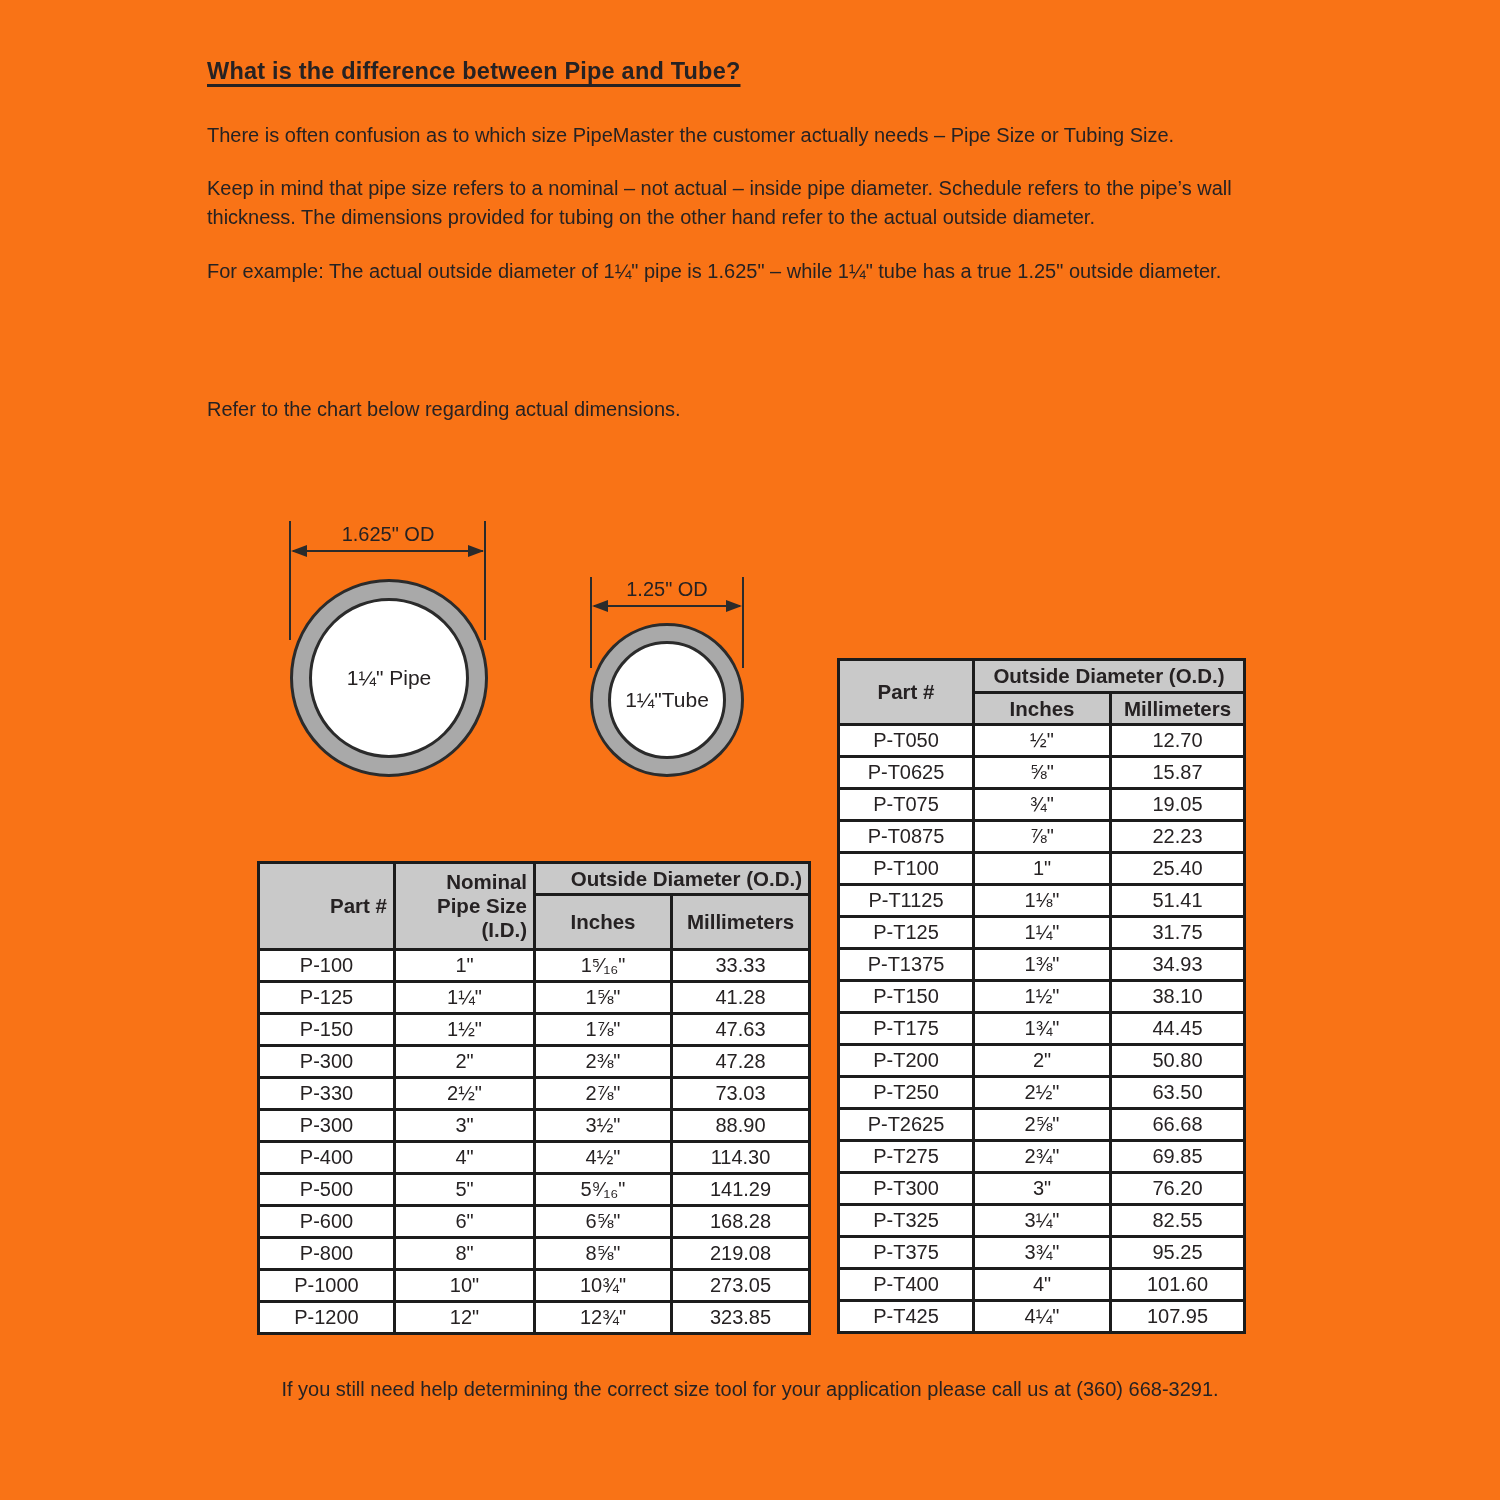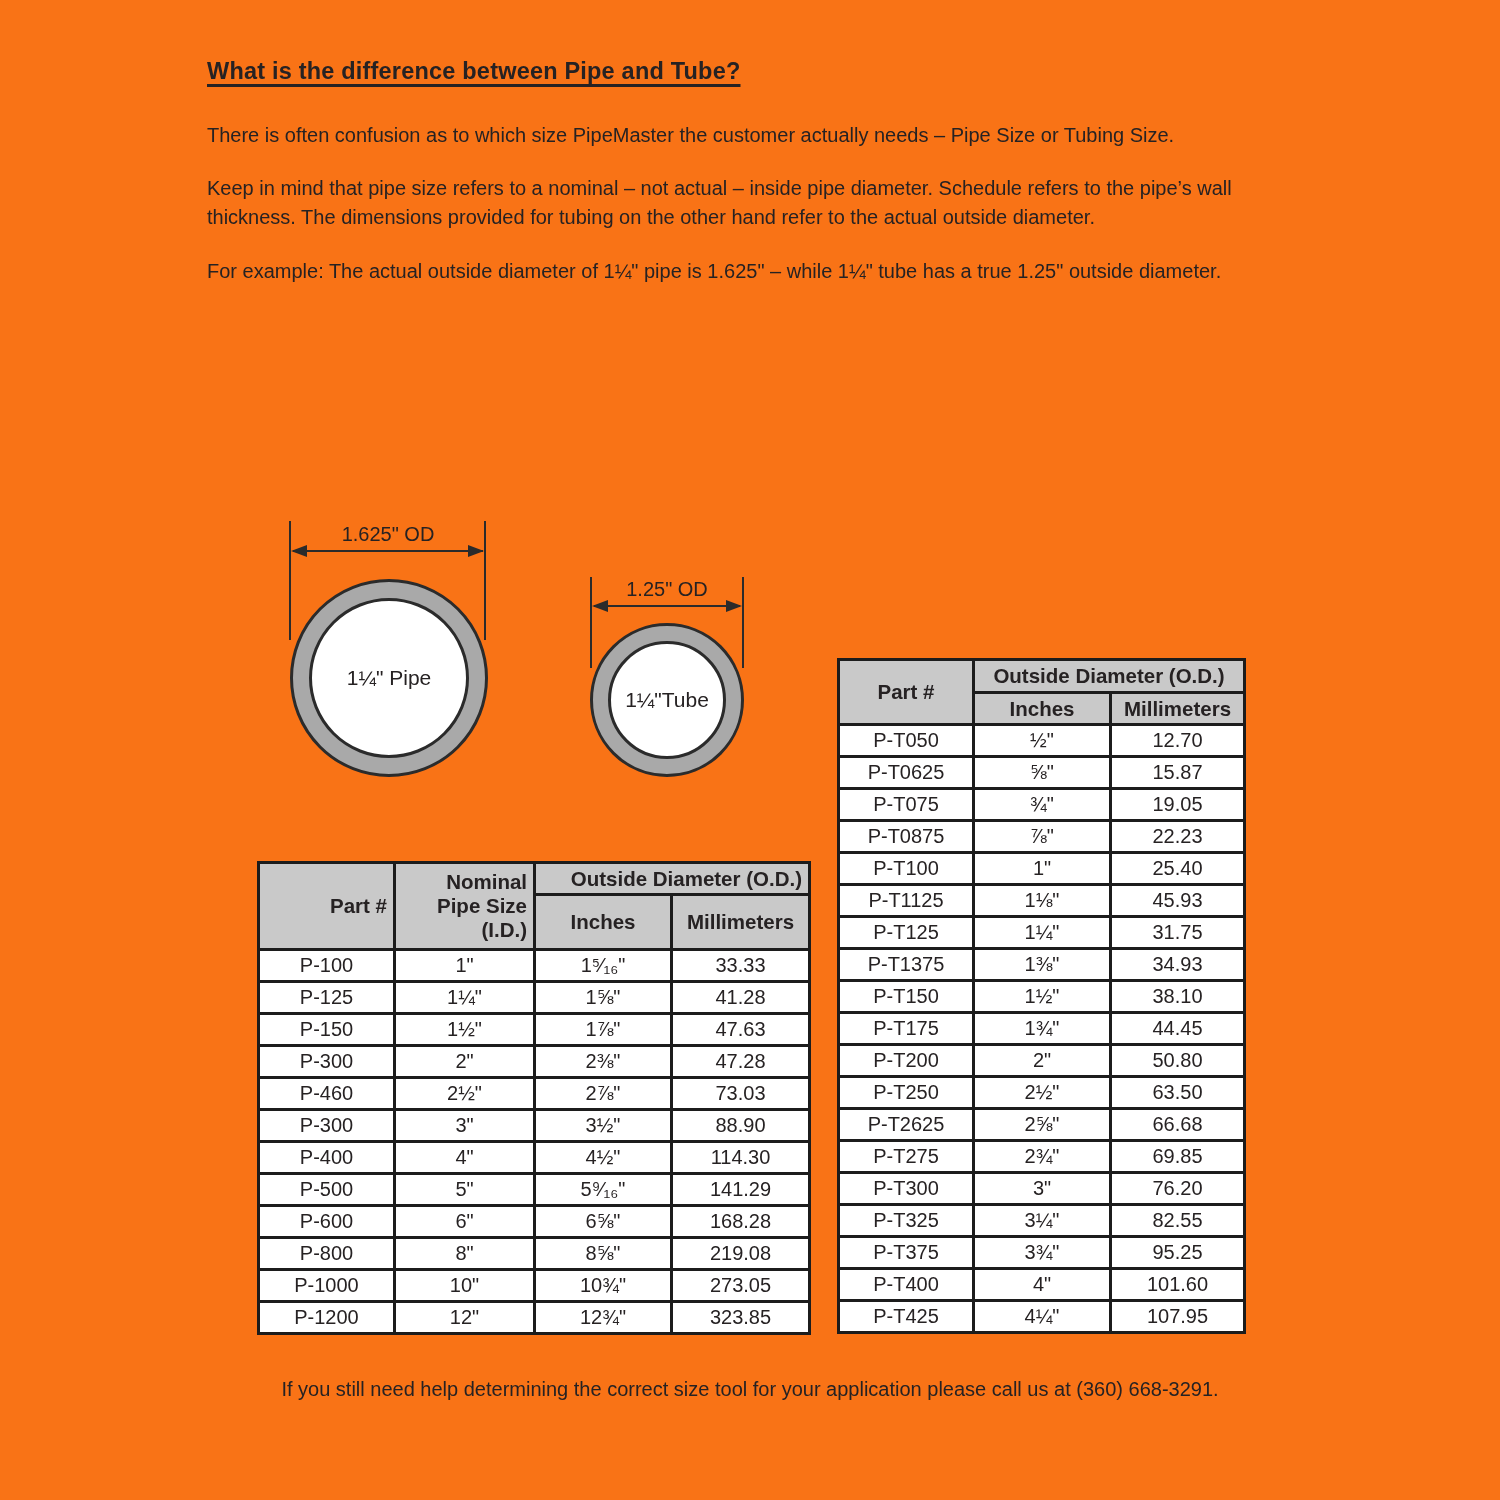--- a/index.html
+++ b/index.html
@@ -79,20 +79,21 @@
 </head>
 <body>
 
 <div class="page">
 
   <h1 class="title">What is the difference between Pipe and Tube?</h1>
 
   <p class="para p2">Keep in mind that pipe size refers to a nominal – not actual – inside pipe diameter. Schedule refers to the pipe’s wall thickness. The dimensions provided for tubing on the other hand refer to the actual outside diameter.</p>
   <p class="para p1">There is often confusion as to which size PipeMaster the customer actually needs – Pipe Size or Tubing Size.</p>
   <p class="para p3">For example:  The actual outside diameter of 1¼" pipe is 1.625"  – while 1¼" tube has a true 1.25" outside diameter.</p>
+  <p class="para p5">Refer to the chart below regarding actual dimensions.</p>
 
   <div>
 
     <div class="ext-line pipe-ext-l"></div>
     <div class="ext-line pipe-ext-r"></div>
     <div class="dim-line pipe-dim-line"></div>
     <div class="arrow arrow-left pipe-arr-l"></div>
     <div class="arrow arrow-right pipe-arr-r"></div>
     <div class="dim-label pipe-dim-label">1.625" OD</div>
 
@@ -151,21 +152,21 @@
           <td>1⅞"</td>
           <td>47.63</td>
         </tr>
         <tr>
           <td>P-300</td>
           <td>2"</td>
           <td>2⅜"</td>
           <td>47.28</td>
         </tr>
         <tr>
-          <td>P-460</td>
+          <td>P-330</td>
           <td>2½"</td>
           <td>2⅞"</td>
           <td>73.03</td>
         </tr>
         <tr>
           <td>P-300</td>
           <td>3"</td>
           <td>3½"</td>
           <td>88.90</td>
         </tr>
@@ -246,21 +247,21 @@
           <td>22.23</td>
         </tr>
         <tr>
           <td>P-T100</td>
           <td>1"</td>
           <td>25.40</td>
         </tr>
         <tr>
           <td>P-T1125</td>
           <td>1⅛"</td>
-          <td>45.93</td>
+          <td>51.41</td>
         </tr>
         <tr>
           <td>P-T125</td>
           <td>1¼"</td>
           <td>31.75</td>
         </tr>
         <tr>
           <td>P-T1375</td>
           <td>1⅜"</td>
           <td>34.93</td>

